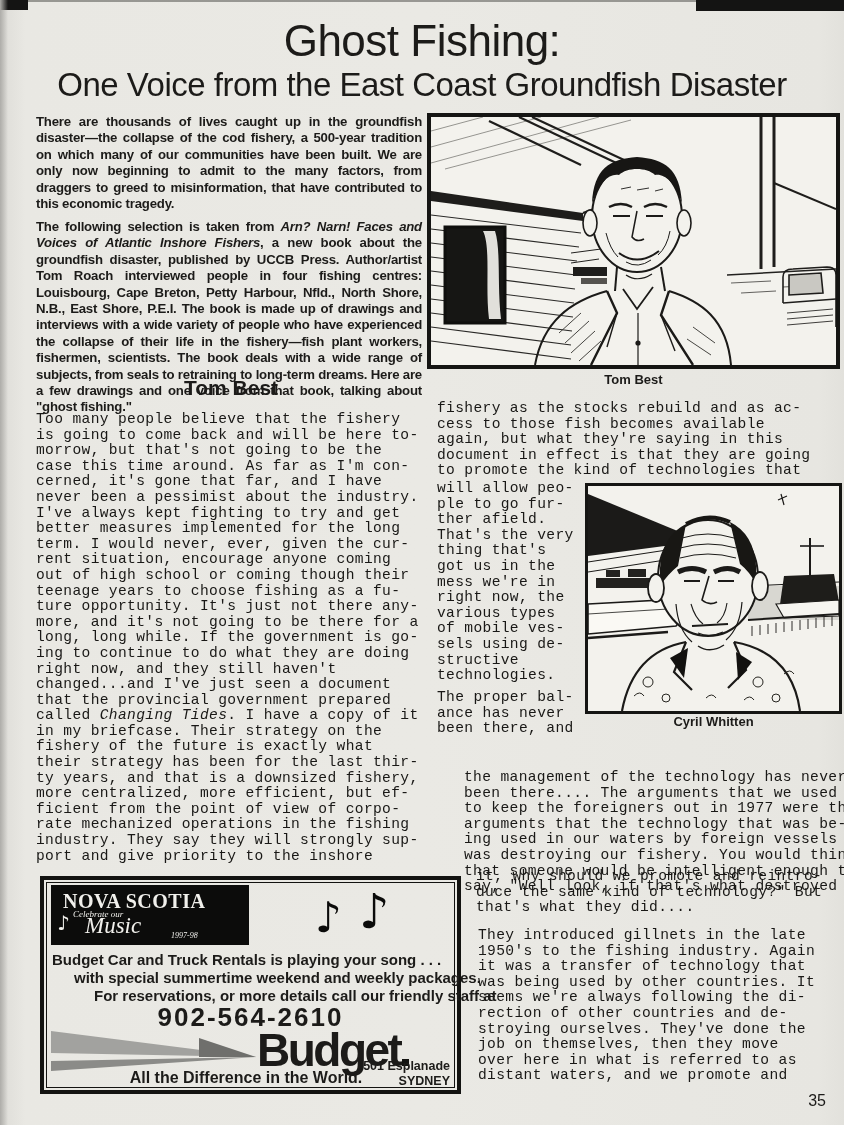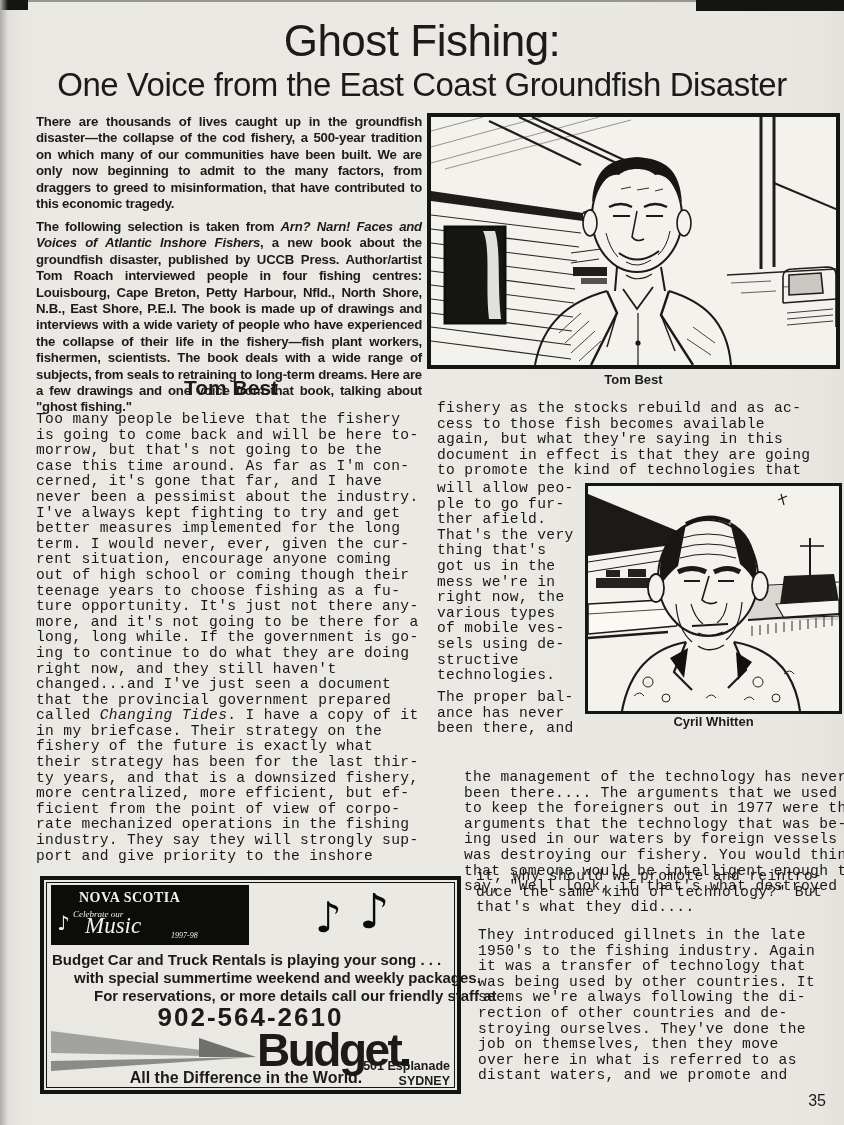--- a/index.html
+++ b/index.html
@@ -35,21 +35,21 @@
   .rb3{left:478px;top:928px;}
   
   .fig1{left:427px;top:113px;width:405px;height:248px;border:4px solid #151513;background:#f3f2ed;}
   .cap1{left:427px;top:372px;width:413px;text-align:center;font-weight:bold;font-size:13px;}
   .fig2{left:585px;top:483px;width:251px;height:225px;border:3px solid #151513;background:#f3f2ed;}
   .cap2{left:585px;top:714px;width:257px;text-align:center;font-weight:bold;font-size:13px;}
   
   .ad{left:40px;top:876px;width:413px;height:210px;border:4px solid #131311;}
   .ad-inner{position:absolute;inset:2px;border:1.5px solid #131311;}
   .ns-box{left:4px;top:2px;width:198px;height:60px;background:#0c0c0b;color:#f1f0ec;overflow:hidden;}
-  .ns1{position:absolute;left:28px;top:5px;font-family:"Liberation Serif",serif;font-weight:bold;font-size:14px;letter-spacing:.5px;}
+  .ns1{position:absolute;left:12px;top:5px;font-family:"Liberation Serif",serif;font-weight:bold;font-size:20px;letter-spacing:.5px;}
   .ns2{position:absolute;left:22px;top:24px;font-family:"Liberation Serif",serif;font-style:italic;font-size:9px;}
   .ns-clef{position:absolute;left:6px;top:26px;font-family:"DejaVu Sans",sans-serif;font-size:20px;}
   .ns3{position:absolute;left:34px;top:28px;font-family:"Liberation Serif",serif;font-style:italic;font-size:23px;}
   .ns4{position:absolute;left:120px;top:46px;font-family:"Liberation Serif",serif;font-style:italic;font-size:8px;}
   .notes{left:268px;top:0px;color:#0b0b0a;font-family:"DejaVu Sans",sans-serif;}
   .note-a{position:absolute;left:0;top:10px;font-size:42px;}
   .note-b{position:absolute;left:44px;top:0px;font-size:48px;}
   .adl{font-weight:bold;font-size:15px;white-space:nowrap;}
   .adl1{left:5px;top:68px;}
   .adl2{left:27px;top:86px;}

